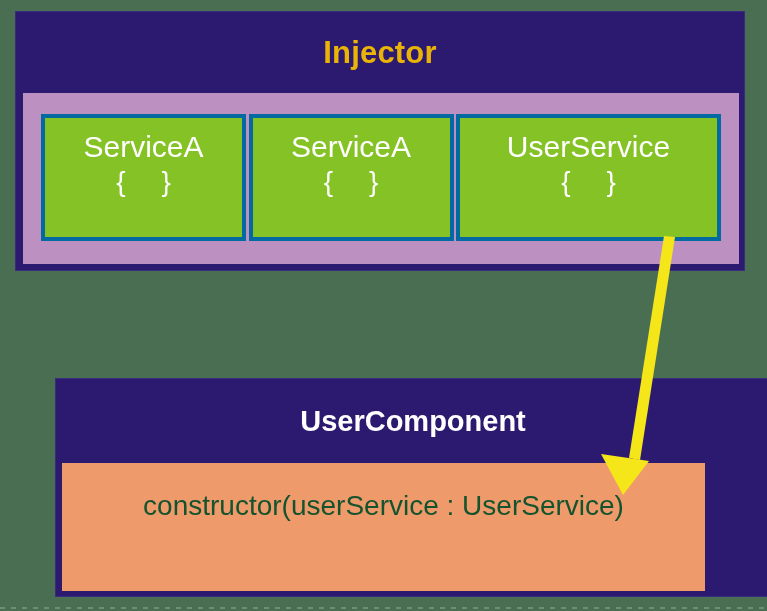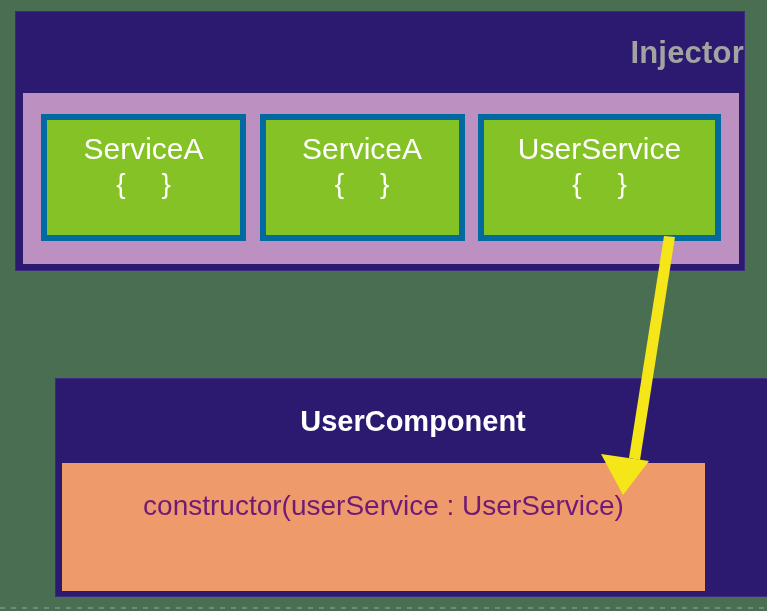--- a/index.html
+++ b/index.html
@@ -35,22 +35,22 @@
     box-sizing: border-box;
   }
 
   .injector-title {
     position: absolute;
     left: 0;
     top: 0;
     width: 100%;
     height: 81px;
     line-height: 81px;
-    text-align: right;
-    color: #a3a3a3;
+    text-align: center;
+    color: #eab308;
     font-size: 31px;
     font-weight: bold;
     letter-spacing: 0.2px;
     user-select: none;
   }
 
   .injector-inner {
     position: absolute;
     left: 7px;
     top: 81px;
@@ -67,32 +67,32 @@
     width: 680px;
     height: 127px;
     display: flex;
     justify-content: space-between;
     align-items: stretch;
   }
 
   .service-box {
     width: 205px;
     background: #84c225;
-    border: 6px solid #0369a1;
+    border: 4px solid #0369a1;
     box-sizing: border-box;
     position: relative;
     display: flex;
     flex-direction: column;
     align-items: center;
     justify-content: flex-start;
     padding-top: 12px;
   }
 
   .service-box.wide {
-    width: 243px;
+    width: 265px;
   }
 
   .service-name {
     color: #ffffff;
     font-size: 30px;
     line-height: 34px;
     white-space: nowrap;
     user-select: none;
   }
 
@@ -141,21 +141,21 @@
     background: #ef9a6b;
     box-sizing: border-box;
   }
 
   .constructor-text {
     position: absolute;
     left: 0;
     top: 26px;
     width: 100%;
     text-align: center;
-    color: #701a75;
+    color: #14532d;
     font-size: 28px;
     line-height: 34px;
     white-space: nowrap;
     user-select: none;
   }
 
   
   .arrow-layer {
     position: absolute;
     left: 0;

